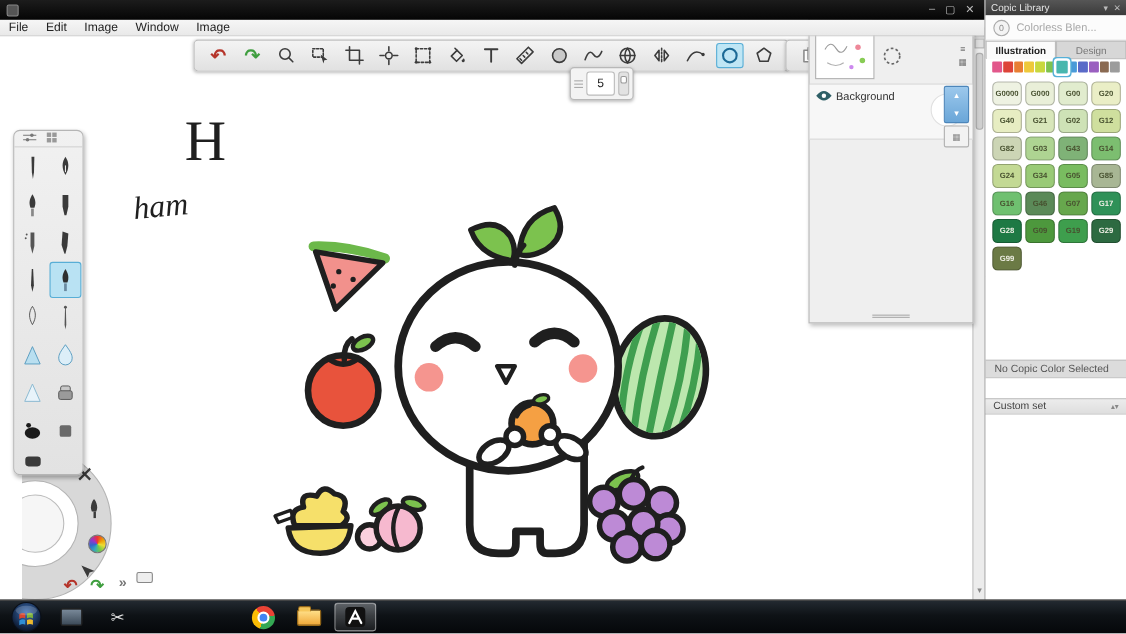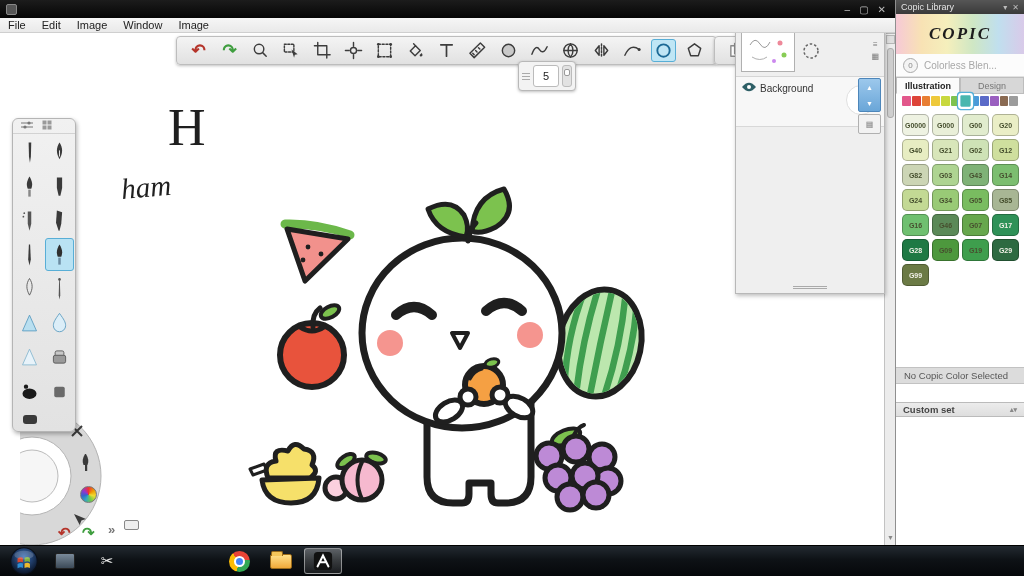--- a/index.html
+++ b/index.html
@@ -79,21 +79,21 @@
 #copic .tab.on{background:#fbfbfb;color:#222;font-weight:bold;border-bottom-color:#fbfbfb}
 #rainbow{height:15px;display:flex;gap:1px;padding:2px 6px;background:#fff}
 .rcell{width:9px;height:10px;border-radius:1px}
 .rcell.rsel{outline:2px solid #fff;box-shadow:0 0 0 3px #55b0d8;transform:scale(1.15)}
 #swatch-grid{display:grid;grid-template-columns:repeat(4,27px);gap:3px;padding:5px 6px;background:#fff}
 .sw{height:22px;border-radius:5px;border:1px solid rgba(0,0,0,.25);display:flex;align-items:center;justify-content:center}
 .sw span{font-size:7px;font-weight:bold}
 #copic .cfill1{height:76px;background:#fff}
 #copic .nocol{height:17px;background:#dcdcdc;border-top:1px solid #c2c2c2;border-bottom:1px solid #c2c2c2;display:flex;align-items:center;padding:0 8px;font-size:9.5px;color:#555}
 #copic .cfill2{height:18px;background:#fff}
-#copic .cset{height:15px;background:linear-gradient(#ececec,#dedede);border-top:1px solid #bbb;border-bottom:1px solid #bbb;display:flex;align-items:center;padding:0 7px;font-size:9.5px;font-weight:bold;color:#444}
+#copic .cset{height:15px;background:linear-gradient(#ececec,#dedede);border-top:1px solid #bbb;border-bottom:1px solid #bbb;display:flex;align-items:center;padding:0 7px;font-size:9.5px;font-weight:normal;color:#444}
 #copic .cset .ar{margin-left:auto;color:#888;font-size:7px}
 #copic .cfill3{flex:1;background:#fff}
 
 #taskbar{left:0;top:545px;width:1024px;height:31px;background:linear-gradient(#232a31 0%,#0e1216 45%,#05070a 100%);border-top:1px solid #000;display:flex;align-items:center;padding:0 4px;z-index:9}
 #taskbar .orb{width:28px;height:28px;margin:0 6px}
 .tbtn{width:38px;height:26px;display:flex;align-items:center;justify-content:center;border-radius:3px;margin:0 2px}
 .tbtn.active{background:linear-gradient(rgba(255,255,255,.28),rgba(255,255,255,.08));border:1px solid rgba(255,255,255,.45)}
 .chrome{width:21px;height:21px;border-radius:50%;background:conic-gradient(from -40deg,#ea4335 0 33%,#34a853 0 66%,#fbbc05 0 100%);position:relative}
 .chrome::after{content:"";position:absolute;inset:5px;border-radius:50%;background:#4285f4;border:2px solid #fff}
 .expl{width:22px;height:15px;background:linear-gradient(#ffe08a,#f0a93a);border:1px solid #9a6a18;border-radius:2px;position:relative}
@@ -537,23 +537,20 @@
 </div>
 
 <div id="copic" class="abs">
   <div class="chead">
     <span>Copic Library</span>
     <span class="sp">
         <span>▾</span>
         <span>✕</span>
       </span>
   </div>
-  <div class="clogo">
-      <b>COPIC</b>
-    </div>
   <div class="blend">
     <span class="b0">0</span>
     <span>Colorless Blen...</span>
   </div>
   <div class="tabs">
     <div class="tab on">Illustration</div>
     <div class="tab">Design</div>
   </div>
   <div id="rainbow">
       <div class="rcell" style="background: rgb(226, 87, 139);"></div>

